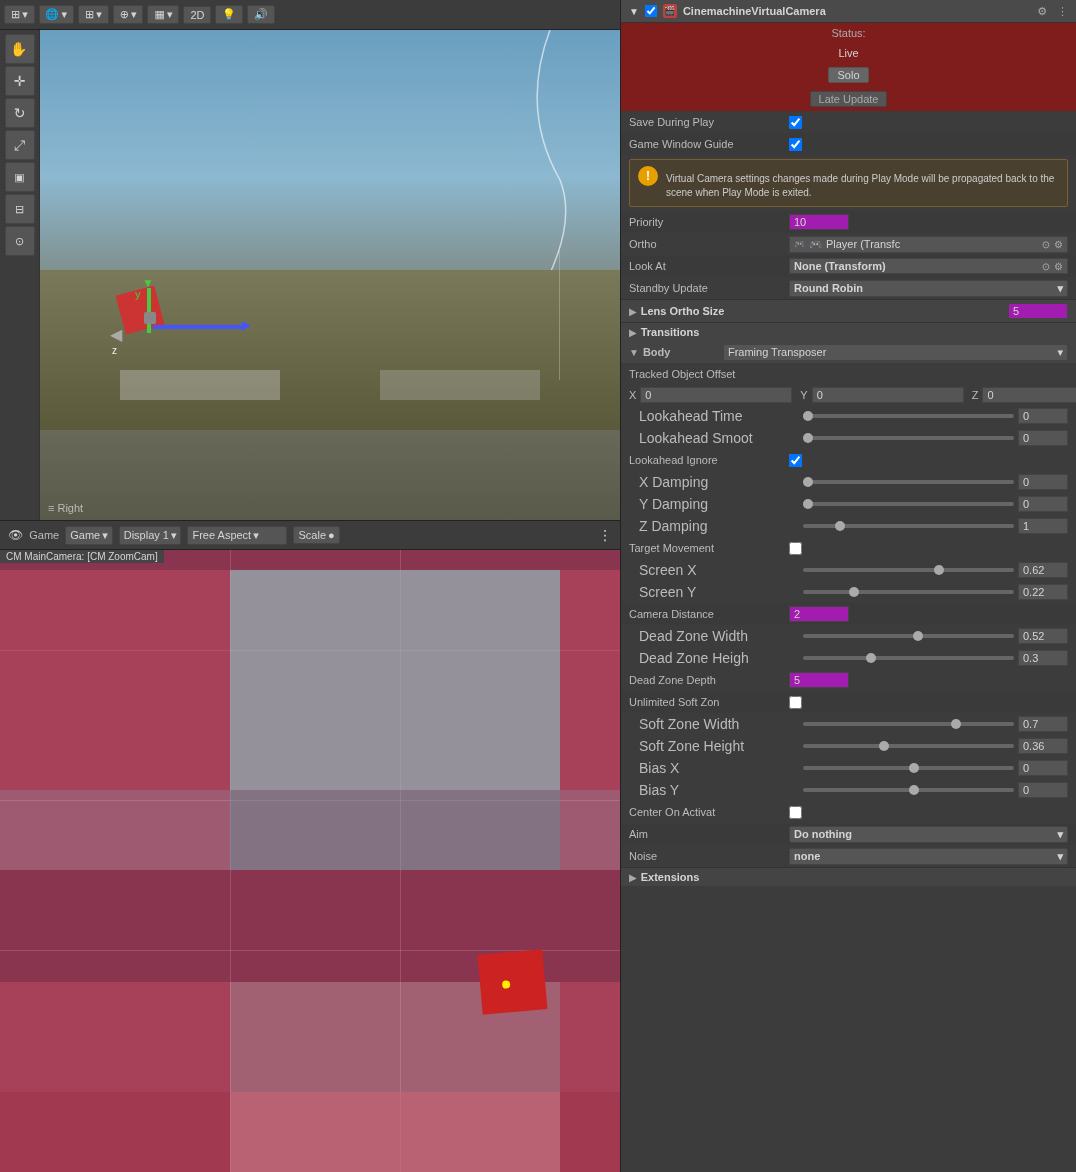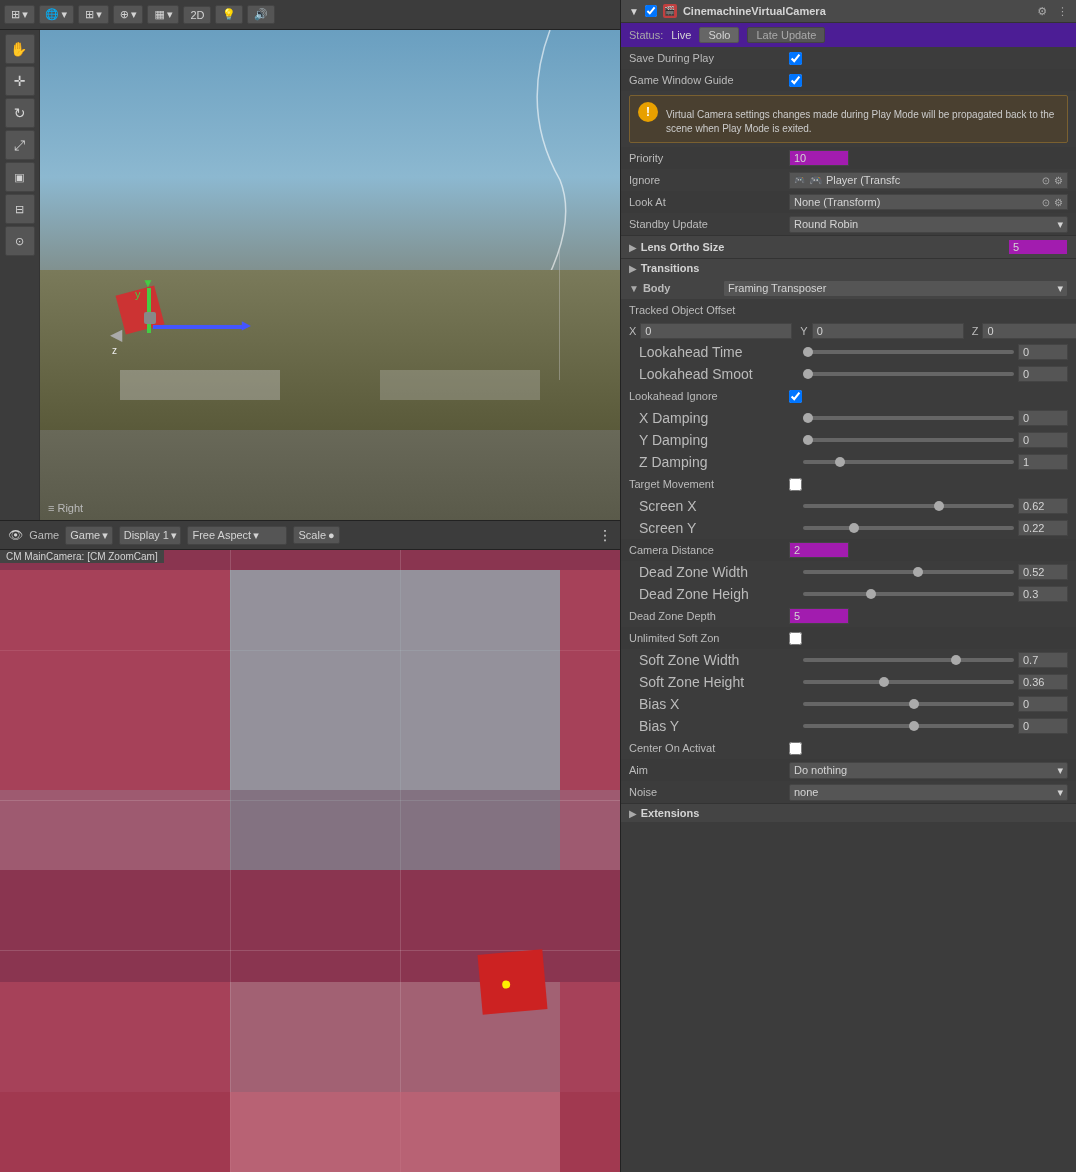--- a/index.html
+++ b/index.html
@@ -29,35 +29,35 @@
     #inspector { padding: 0; }
 
     
     .comp-header { background: #4a4a4a; padding: 4px 8px; display: flex; align-items: center; gap: 6px; border-bottom: 1px solid #333; }
     .comp-toggle { color: #d4d4d4; cursor: pointer; font-size: 10px; }
     .comp-icon { width: 14px; height: 14px; background: #c04040; border-radius: 2px; display: inline-block; font-size: 9px; display: flex; align-items: center; justify-content: center; }
     .comp-name { color: #d4d4d4; font-weight: bold; font-size: 11px; flex: 1; }
     .comp-checkbox { width: 12px; height: 12px; }
 
     
-    .status-row { display: flex; align-items: center; padding: 4px 8px; gap: 8px; background: #4c1d95; }
+    .status-row { display: flex; align-items: center; padding: 4px 8px; gap: 8px; background: #7f1d1d; flex-direction: column; }
     .status-label { color: #aaa; font-size: 11px; }
     .status-live { color: #d4d4d4; font-size: 11px; }
     .btn-solo { background: #666; border: 1px solid #555; color: #d4d4d4; padding: 1px 8px; cursor: pointer; font-size: 11px; border-radius: 2px; }
     .btn-late { background: #555; border: 1px solid #444; color: #aaa; padding: 1px 8px; cursor: pointer; font-size: 11px; border-radius: 2px; }
 
     
     .prop-row { display: flex; align-items: center; padding: 2px 8px; min-height: 22px; }
     .prop-row:nth-child(even) { background: #3a3a3a; }
     .prop-label { color: #bbb; width: 160px; flex-shrink: 0; font-size: 11px; }
     .prop-input { background: #a21caf; border: 1px solid #444; color: #d4d4d4; padding: 1px 4px; font-size: 11px; width: 60px; }
     .checkbox { width: 13px; height: 13px; }
 
     
-    .prop-dropdown { background: #555; border: 1px solid #444; color: #d4d4d4; padding: 1px 4px; font-size: 11px; flex: 1; cursor: pointer; display: flex; align-items: center; justify-content: space-between; border-radius: 2px; }
+    .prop-dropdown { background: #555; border: 1px solid #444; color: #d4d4d4; padding: 1px 4px; font-size: 11px; flex: 1; cursor: pointer; display: flex; align-items: center; justify-content: space-between; border-radius: 2px; font-weight: bold; }
 
     
     .info-box { margin: 4px 8px; background: #4a4030; border: 1px solid #7a6030; padding: 6px 8px; display: flex; gap: 8px; align-items: flex-start; border-radius: 2px; }
     .info-icon { width: 20px; height: 20px; background: #e8a000; border-radius: 50%; display: flex; align-items: center; justify-content: center; color: #fff; font-weight: bold; font-size: 12px; flex-shrink: 0; }
     .info-text { color: #ccc; font-size: 10px; line-height: 1.4; margin-top: 6px; }
 
     
     .section-header { display: flex; align-items: center; padding: 3px 8px; background: #444; cursor: pointer; border-top: 1px solid #333; }
     .section-arrow { color: #aaa; margin-right: 4px; font-size: 10px; }
     .section-name { color: #d4d4d4; font-size: 11px; font-weight: bold; }
@@ -264,33 +264,33 @@
       <div class="info-icon">!</div>
       <div class="info-text">Virtual Camera settings changes made during Play Mode will be propagated back to the scene when Play Mode is exited.</div>
     </div>
 
     <div class="prop-row">
       <span class="prop-label">Priority</span>
       <input class="prop-input" type="text" value="10" style="">
     </div>
 
     <div class="prop-row">
-      <span class="prop-label">Ignore</span>
+      <span class="prop-label">Ortho</span>
       <div style="flex:1; background:#555; border:1px solid #444; padding:1px 4px; display:flex; align-items:center; gap:4px;">
         <span style="font-size:9px; color:#88cc88;">🎮</span>
         <span style="font-size:11px; color:#d4d4d4; flex:1;">🎮 Player (Transfc</span>
         <span style="cursor:pointer; color:#aaa; font-size:10px;">⊙</span>
         <span style="cursor:pointer; color:#aaa; font-size:10px;">⚙</span>
       </div>
     </div>
 
     <div class="prop-row">
       <span class="prop-label">Look At</span>
       <div style="flex:1; background:#555; border:1px solid #444; padding:1px 4px; display:flex; align-items:center; gap:4px;">
-        <span style="font-size:11px; color:#d4d4d4; flex:1;">None (Transform)</span>
+        <span style="font-size:11px; color:#d4d4d4; flex:1;font-weight:bold;">None (Transform)</span>
         <span style="cursor:pointer; color:#aaa; font-size:10px;">⊙</span>
         <span style="cursor:pointer; color:#aaa; font-size:10px;">⚙</span>
       </div>
     </div>
 
     <div class="prop-row">
       <span class="prop-label">Standby Update</span>
       <div class="prop-dropdown">
         <span>Round Robin</span>
         <span>▾</span>

